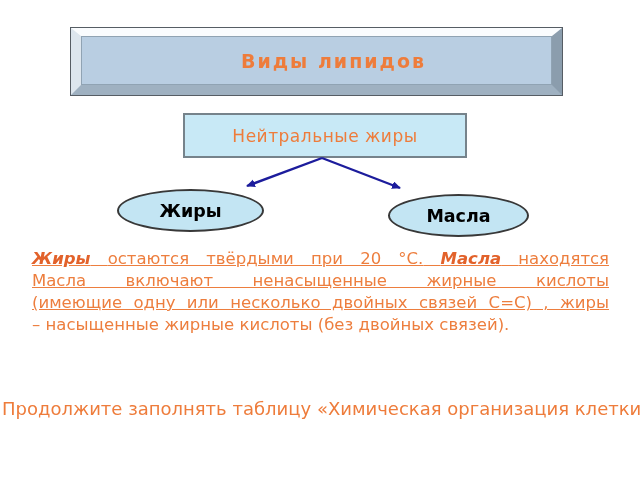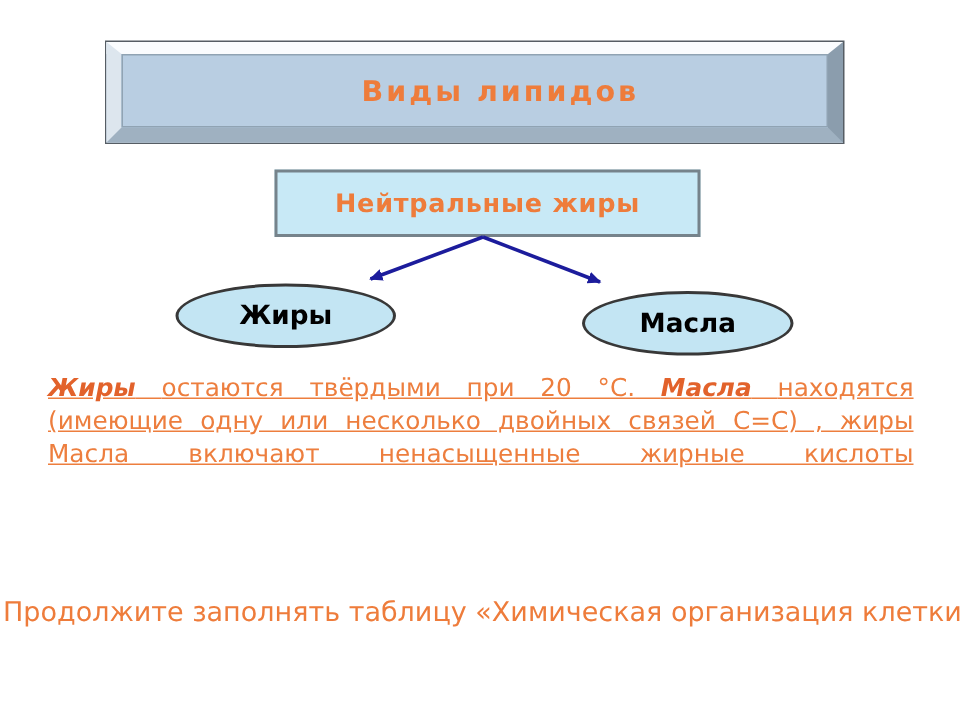--- a/index.html
+++ b/index.html
@@ -54,21 +54,21 @@
     position: absolute; left: 183px; top: 113px;
     width: 284px; height: 45px;
     box-sizing: border-box;
     background: #c8e9f6;
     border: 2px solid #76838b;
     display: flex; align-items: center; justify-content: center;
   }
   .neutral-text {
     color: #ee7c3b;
     font-size: 17px;
-    font-weight: bold;
+    font-weight: normal;
     letter-spacing: 0.5px;
   }
 
   
   .arrows-svg { position: absolute; left: 0; top: 0; }
 
   
   .ellipse {
     position: absolute;
     box-sizing: border-box;
@@ -140,19 +140,20 @@
   <div class="ellipse ellipse-fats">
     <span class="ellipse-label">Жиры</span>
   </div>
 
   <div class="ellipse ellipse-oils">
     <span class="ellipse-label">Масла</span>
   </div>
 
   <div class="body-text">
     <div class="jline"><span class="lead-word">Жиры</span> <span>остаются твёрдыми при 20 °С.</span> <span class="lead-word">Масла</span> <span>находятся</span></div>
+    <div class="jline">Масла включают ненасыщенные жирные кислоты</div>
     <div class="jline">(имеющие одну или несколько двойных связей С=С) , жиры</div>
-    <div class="jline">Масла включают ненасыщенные жирные кислоты</div>
+    <div class="nline">– насыщенные жирные кислоты (без двойных связей).</div>
   </div>
 
   <div class="footer-line">Продолжите заполнять таблицу «Химическая организация клетки»</div>
 
 </div>
 
 </body></html>

